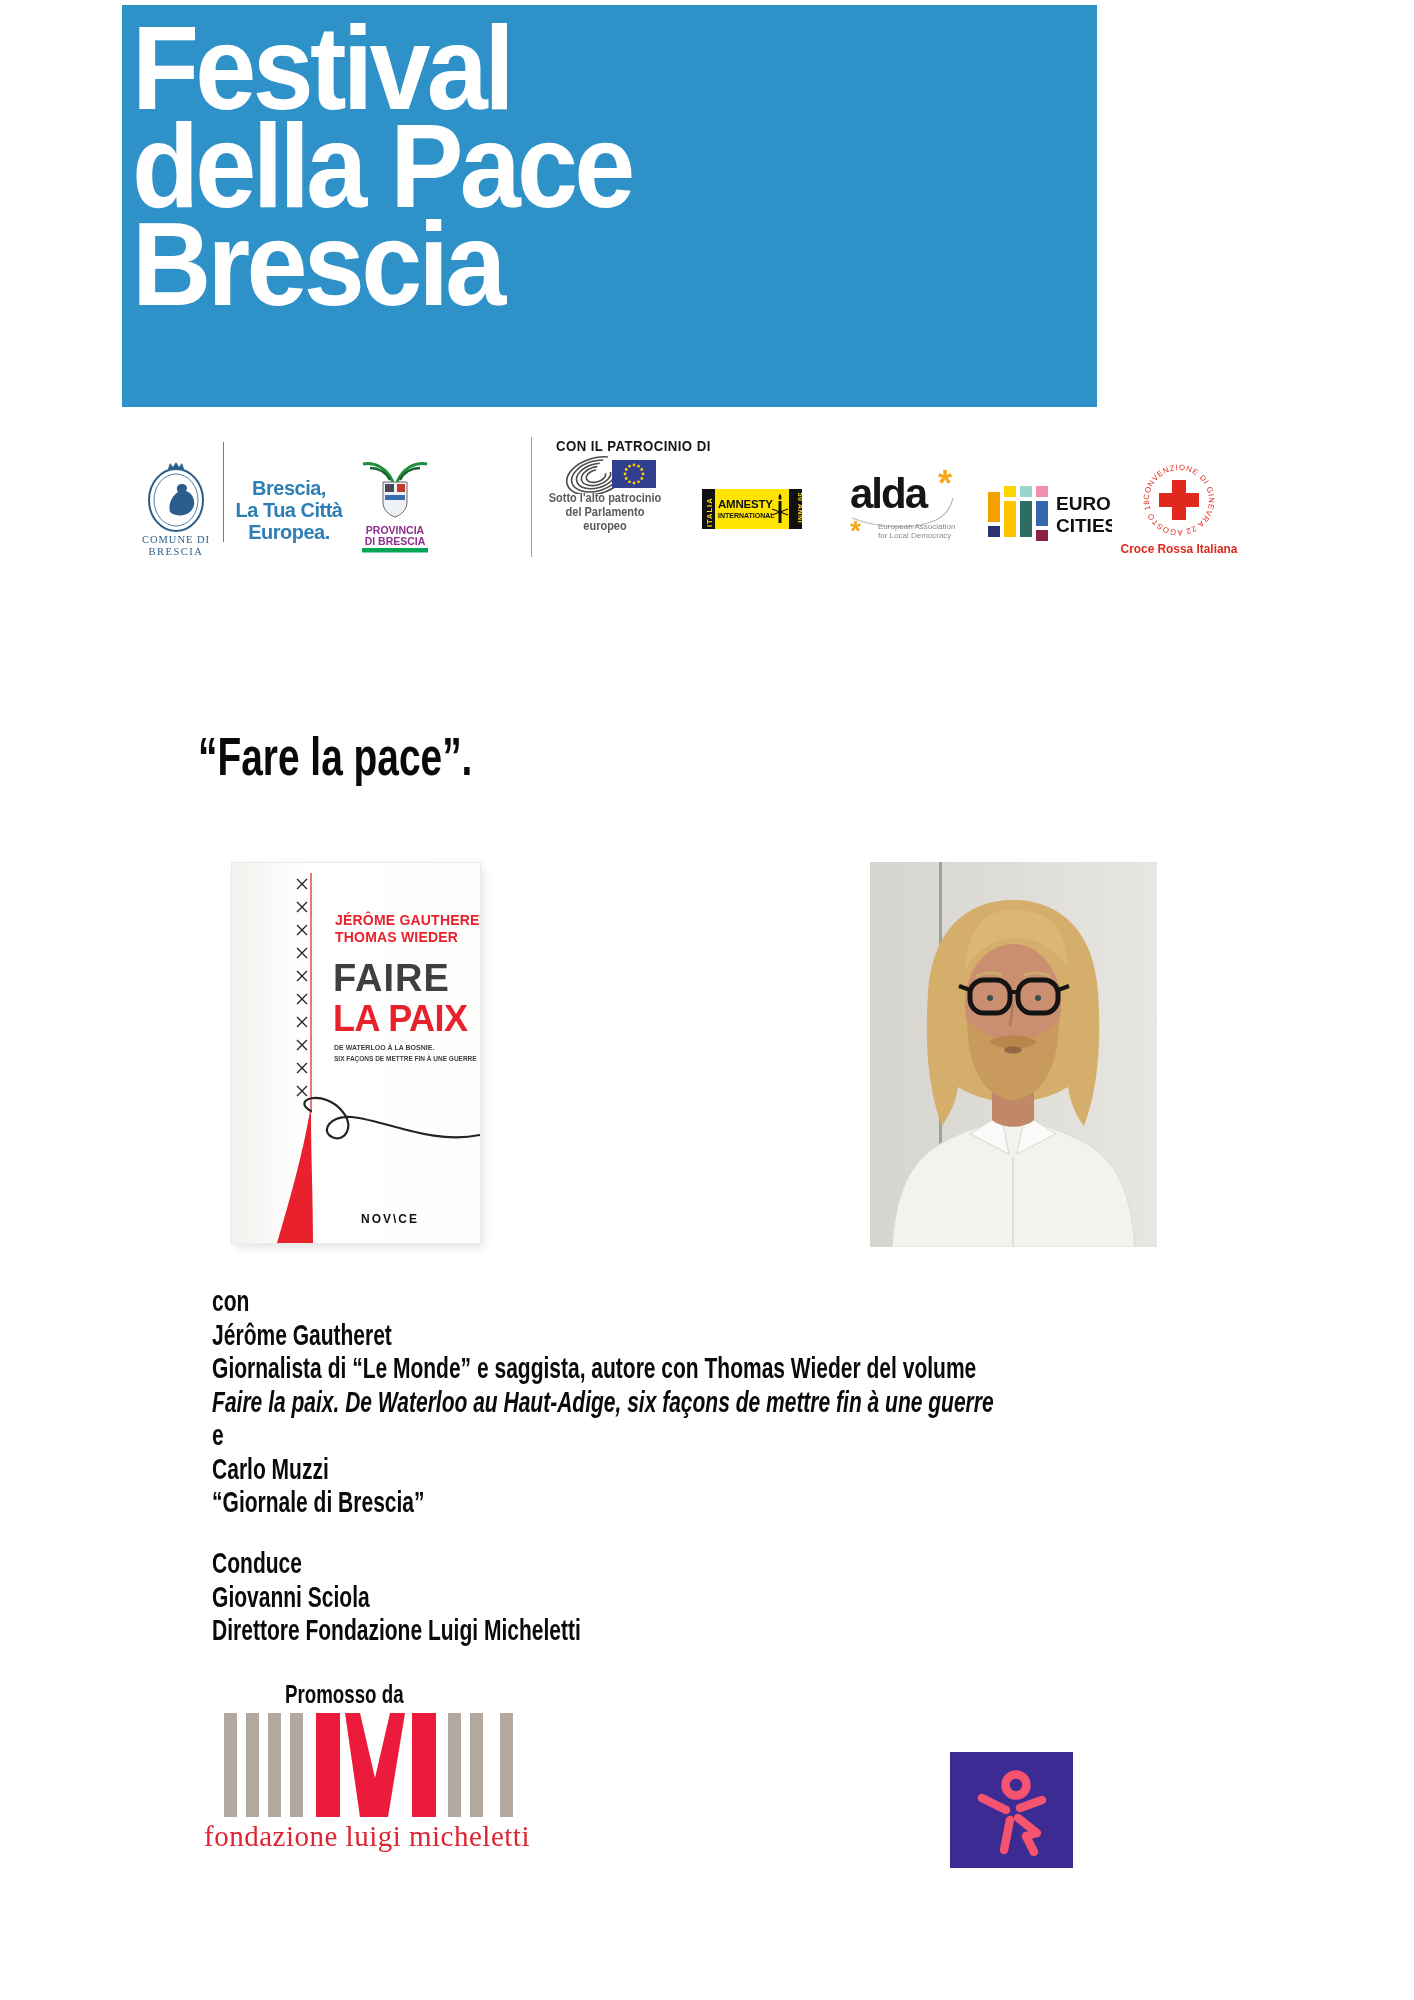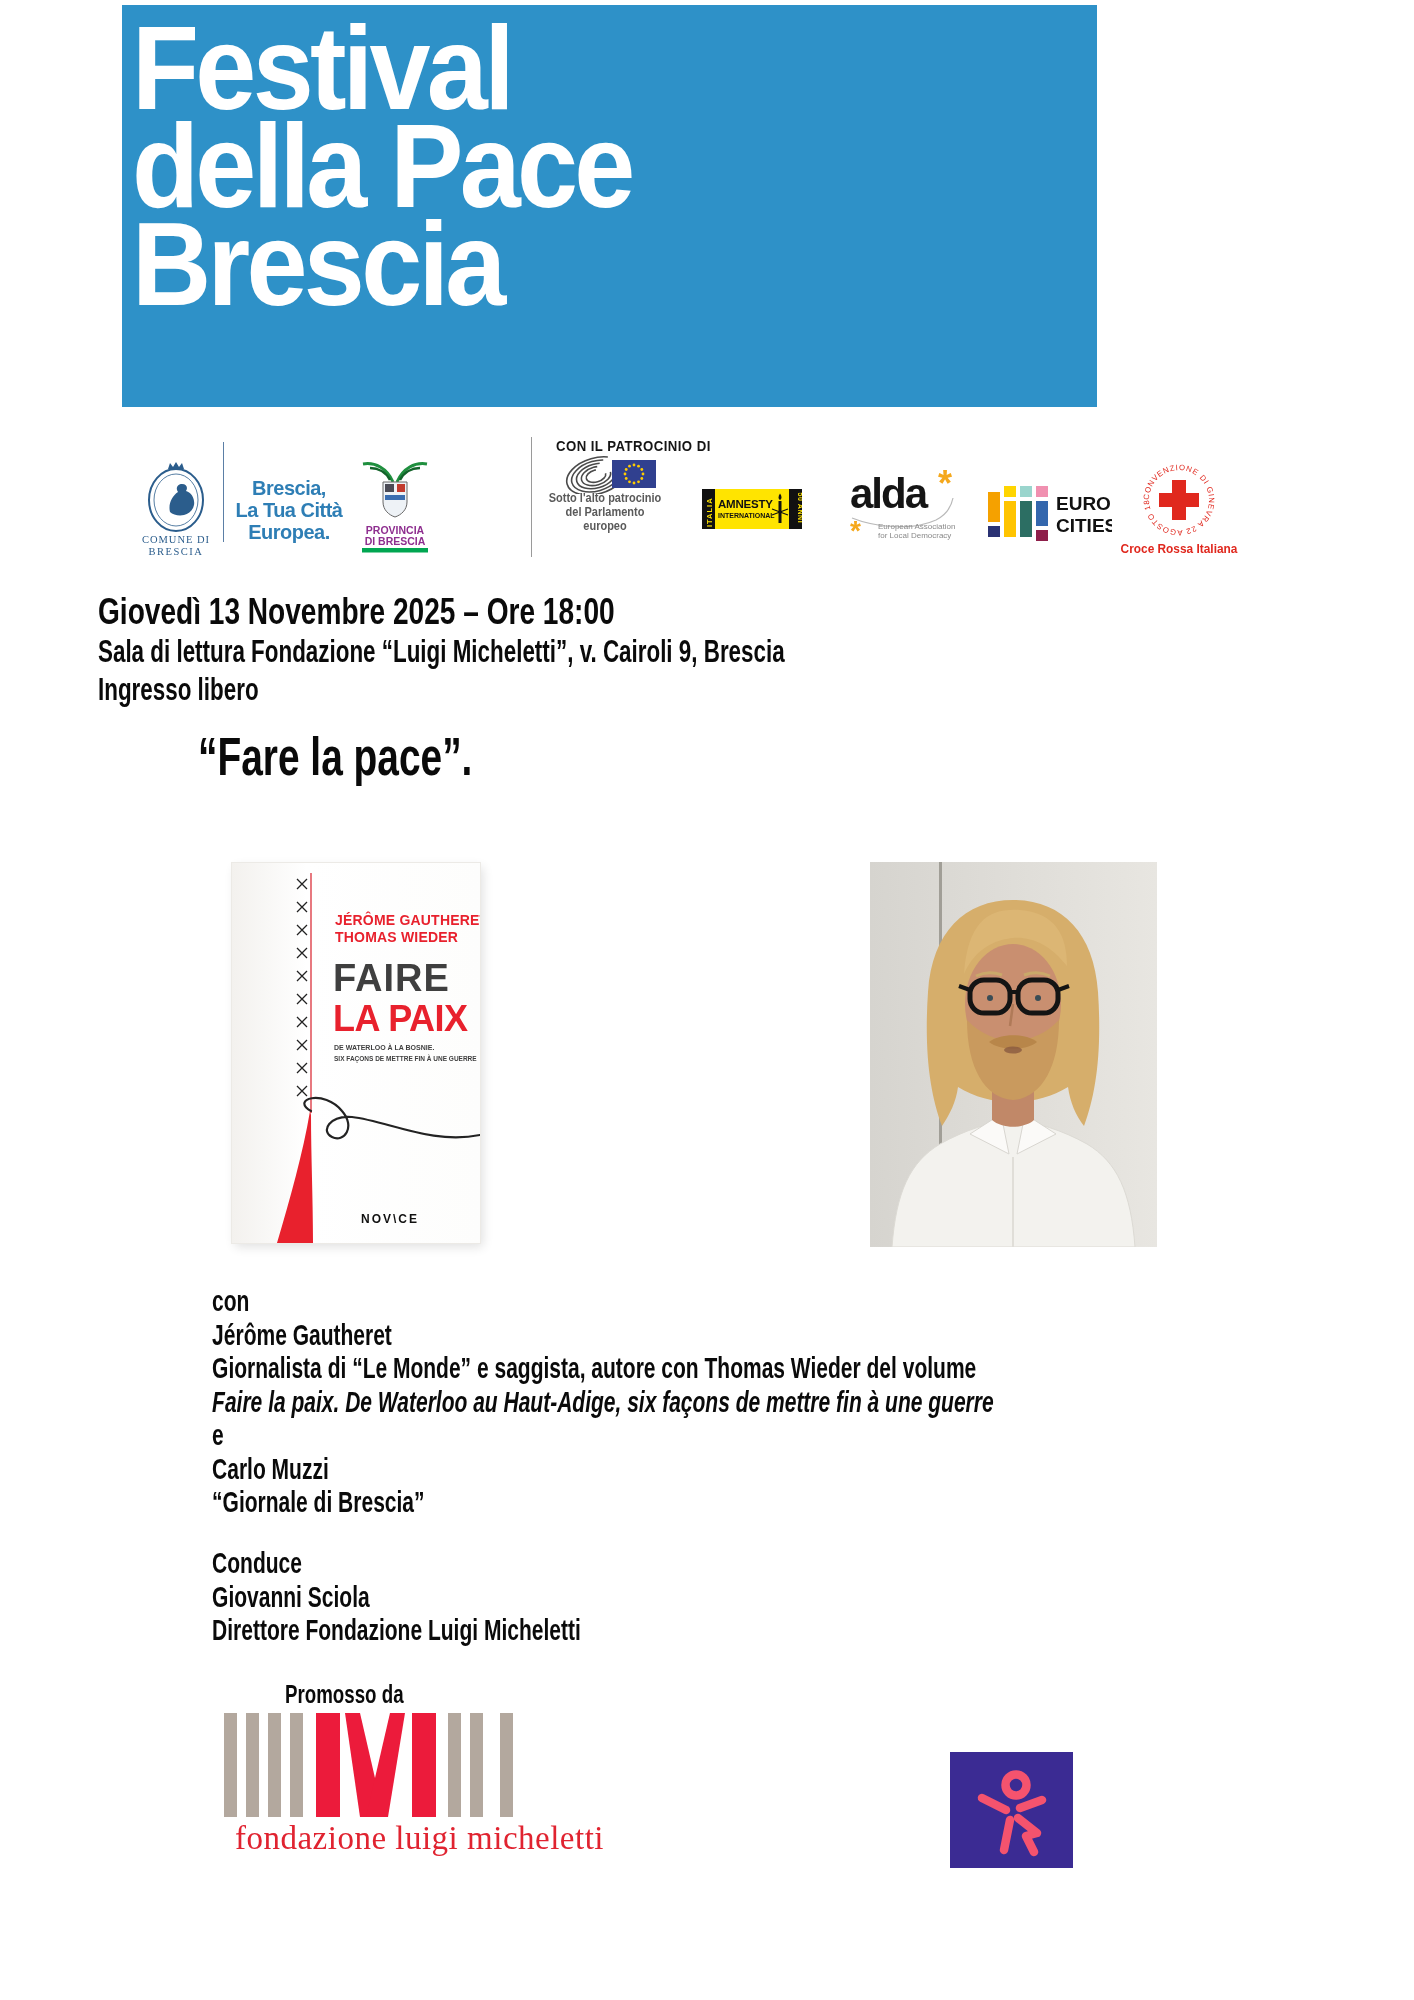--- a/index.html
+++ b/index.html
@@ -43,22 +43,22 @@
   .portrait{position:absolute;left:870px;top:862px;width:287px;height:385px;}
 
   
   .sp-line{font-size:30px;font-weight:bold;line-height:33.5px;transform:scaleX(0.70);white-space:nowrap;}
   .sp-italic{font-style:italic;}
 
   
   .foot-label{font-size:26px;font-weight:bold;line-height:32px;transform:scaleX(0.72);white-space:nowrap;}
   .promosso{position:absolute;left:250px;top:1678px;width:250px;text-align:left;}
   .micheletti-logo{position:absolute;left:224px;top:1712px;}
-  .micheletti-text{position:absolute;left:204px;top:1820px;width:400px;text-align:right;
-                   font-family:"Liberation Serif",serif;font-size:33px;color:#E02330;letter-spacing:0.5px;}
+  .micheletti-text{position:absolute;left:204px;top:1820px;width:400px;text-align:left;
+                   font-family:"Liberation Serif",serif;font-size:29px;color:#E02330;letter-spacing:0.5px;}
   .collab{position:absolute;left:762px;top:1678px;width:500px;text-align:center;}
   .gapp-logo{position:absolute;left:950px;top:1752px;}
 </style>
 </head>
 <body>
 
 <div class="page">
 
   <header class="banner">
     <div class="banner-title">
@@ -179,25 +179,20 @@
     <text font-size="7.8" fill="#E0281E" letter-spacing="0.8">
       <textPath href="#crring">CONVENZIONE DI GINEVRA 22 AGOSTO 1864</textPath>
     </text>
     <g fill="#E0281E">
       <rect x="48" y="24" width="14" height="40"></rect>
       <rect x="35" y="37" width="40" height="14"></rect>
     </g>
   </svg>
   <div class="cri-caption">Croce Rossa Italiana</div>
 
-  <div class="ev-block">
-    <div class="ev1">Giovedì 13 Novembre 2025 – Ore 18:00</div>
-    <div class="ev2">Sala di lettura Fondazione “Luigi Micheletti”, v. Cairoli 9, Brescia</div>
-    <div class="ev2">Ingresso libero</div>
-  </div>
 
   <div class="center-block" style="top:728px;">
     <div class="title-line">“Fare la pace”.</div>
   </div>
 
   <svg class="book-cover" width="248" height="380" viewBox="0 0 248 380">
     <defs>
       <linearGradient id="coverGrad" x1="0" y1="0" x2="1" y2="0">
         <stop offset="0" stop-color="#f3f1ee"></stop>
           <stop offset="0.3" stop-color="#ffffff"></stop>

